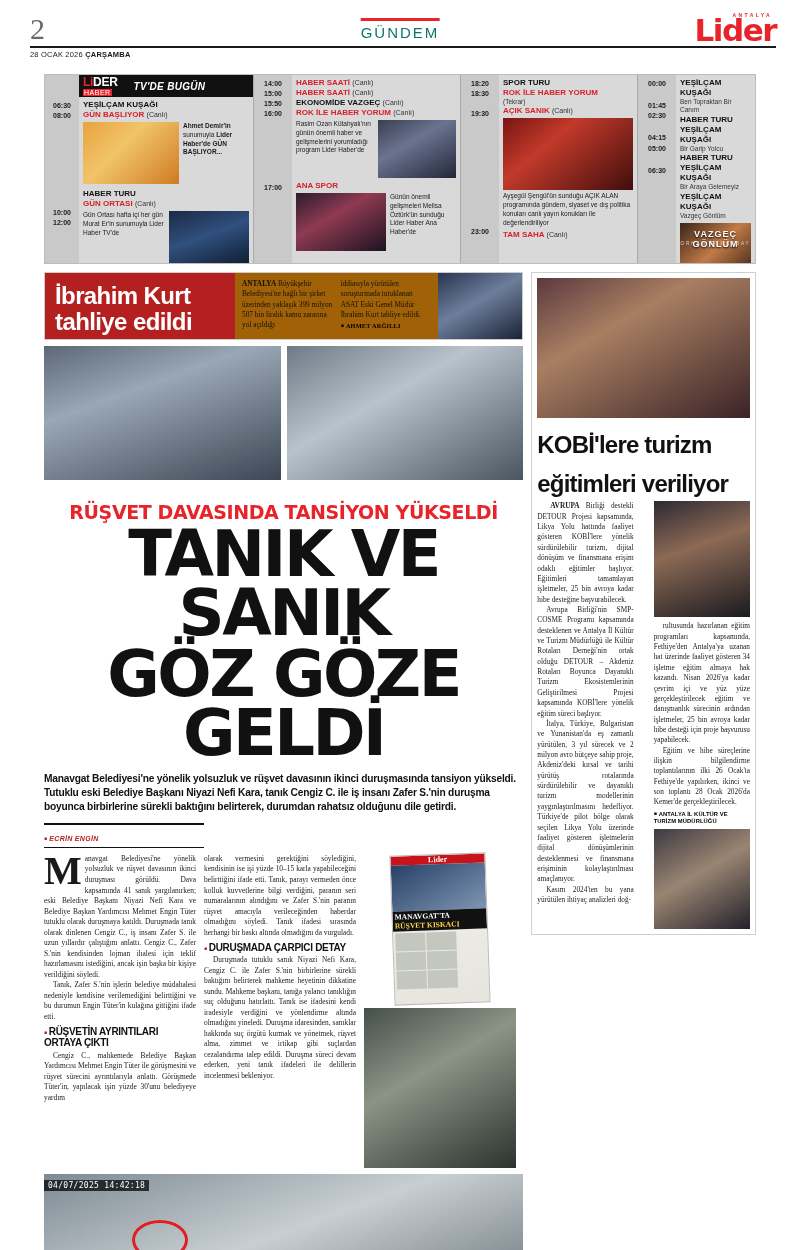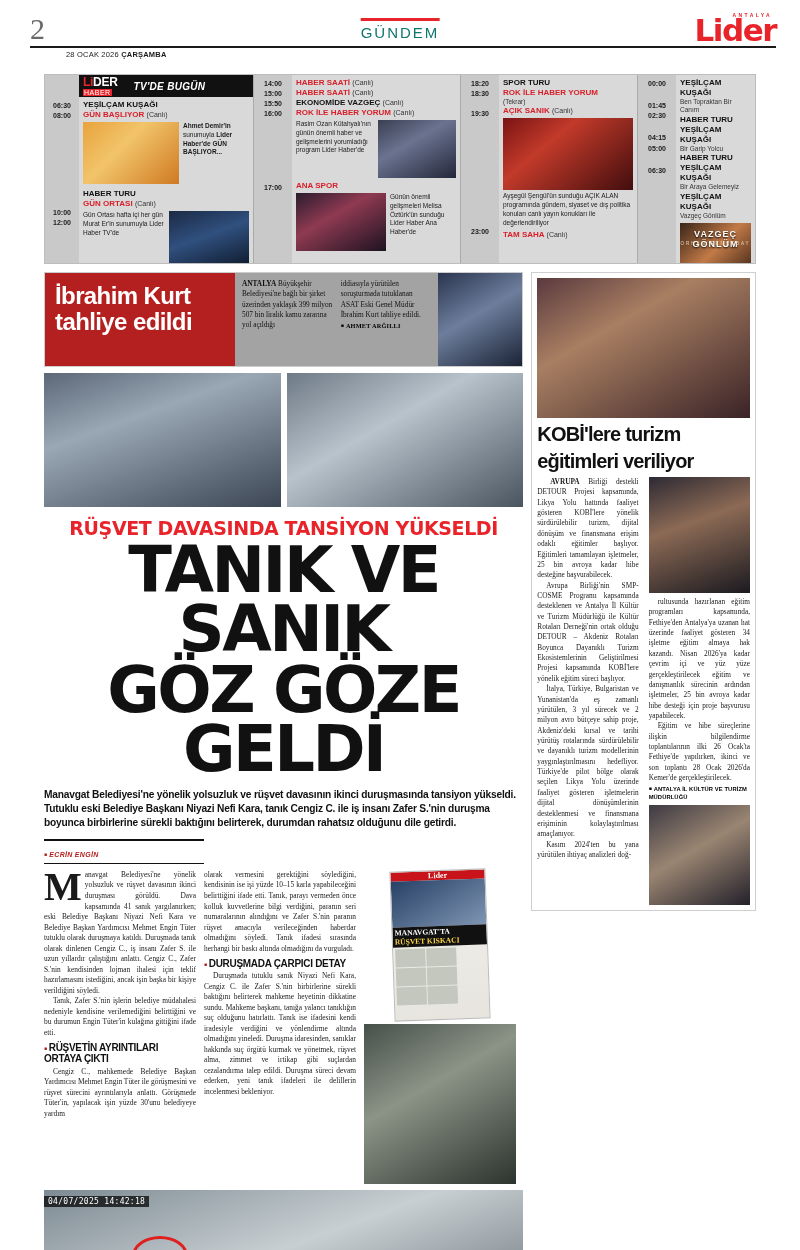--- a/index.html
+++ b/index.html
@@ -22,21 +22,21 @@
     position: absolute; left: 6px; top: 2px;
     font-family: "Liberation Serif", serif;
     font-size: 30px; color: #6a6a6a; font-weight: 400; line-height: 1;
   }
   .masthead-rule {
     position: absolute; left: 6px; right: 0; top: 34px;
     height: 2px; background: #1a1a1a;
   }
   .masthead-date {
     position: absolute; left: 6px; top: 38px;
-    font-size: 7.5px; letter-spacing: .2px; color: #1a1a1a; margin-left: 36px;
+    font-size: 7.5px; letter-spacing: .2px; color: #1a1a1a;
   }
   .masthead-date b { font-weight: bold; }
   .section-title-wrap {
     position: absolute; left: 50%; top: 6px; transform: translateX(-50%);
     text-align: center;
   }
   .section-title-bar { width: 100%; height: 3px; background: #e8242a; margin-bottom: 3px;}
   .section-title {
     font-size: 15px; letter-spacing: 2px; color: #0f766e; font-weight: 400;
   }
@@ -109,21 +109,21 @@
   .content {
     margin: 8px 44px 0 44px;
     display: flex;
     gap: 8px;
   }
   .col-left { width: 482px; }
   .col-right { width: 226px; }
 
   
   .ik {
-    display: flex; height: 95px; border: 1px solid #ccc; background: #a3a3a3;
+    display: flex; height: 68px; border: 1px solid #ccc; background: #a16207;
   }
   .ik-title {
     width: 190px; background: #b4201f; color: #fff;
     font-size: 24px; font-weight: bold; line-height: 1.08;
     padding: 10px 8px 0 10px; letter-spacing: -.6px;
   }
   .ik-text {
     flex: 1; padding: 6px 7px; display: flex; gap: 8px;
     font-family: "Liberation Serif", serif;
   }
@@ -135,21 +135,21 @@
   .ik-photo { width: 84px; background: linear-gradient(150deg,#2a3550 0%,#6d7e9c 45%,#1b2336 100%); }
 
   
   .photorow { display: flex; gap: 6px; margin-top: 6px; height: 134px; }
   .photorow .p1 { flex: 1; background: linear-gradient(160deg,#5c6878 0%,#9aa7b4 35%,#3c4654 100%); }
   .photorow .p2 { flex: 1; background: linear-gradient(150deg,#6e7a86 0%,#b9c3cc 40%,#4a5560 100%); }
 
   
   .kicker {
     text-align: center; color: #e8242a; font-weight: bold;
-    font-size: 19px; letter-spacing: -.4px; margin-top: 10px;
+    font-size: 19px; letter-spacing: -.4px; margin-top: 21px;
     font-family: "DejaVu Sans", sans-serif;
   }
   .headline {
     text-align: center; color: #111; font-weight: bold;
     font-size: 64px; line-height: .92; letter-spacing: -2.5px;
     font-family: "DejaVu Sans", sans-serif; margin-top: 2px;
   }
   .deck {
     font-size: 10.2px; line-height: 1.42; color: #111; margin-top: 9px;
     font-weight: bold; letter-spacing: -.2px;
@@ -210,24 +210,24 @@
     border: 3px solid #e02020; border-radius: 50%;
   }
 
   
   .kobi { border: 1px solid #cfcfcf; padding: 5px; background: #fff; }
   .kobi-photo {
     height: 140px;
     background: linear-gradient(150deg,#5b3a3f 0%,#a97f62 35%,#3a2327 100%);
   }
   .kobi-title {
-    font-size: 20px; font-weight: bold; line-height: 1.05;
-    letter-spacing: -.8px; color: #111; margin-top: 6px;
-  }
-  .kobi-body { display: flex; gap: 10px; margin-top: 5px; font-family: "Liberation Serif", serif; }
+    font-size: 24px; font-weight: bold; line-height: 1.05;
+    letter-spacing: -.8px; color: #111; margin-top: 14px;
+  }
+  .kobi-body { display: flex; gap: 20px; margin-top: 5px; font-family: "Liberation Serif", serif; }
   .kobi-col { width: 50%; }
   .kobi-col p { font-size: 7.3px; line-height: 1.42; text-align: justify; text-indent: 9px; color:#1a1a1a; }
   .kobi-col p.first { text-indent: 13px; }
   .kobi-col p b { font-weight: bold; }
   .kobi-portrait {
     height: 116px; margin-bottom: 4px;
     background: linear-gradient(160deg,#2d2a33 0%,#8c6a55 40%,#1b1a20 100%);
   }
   .kobi-portrait2 {
     height: 100px; margin-top: 4px;

